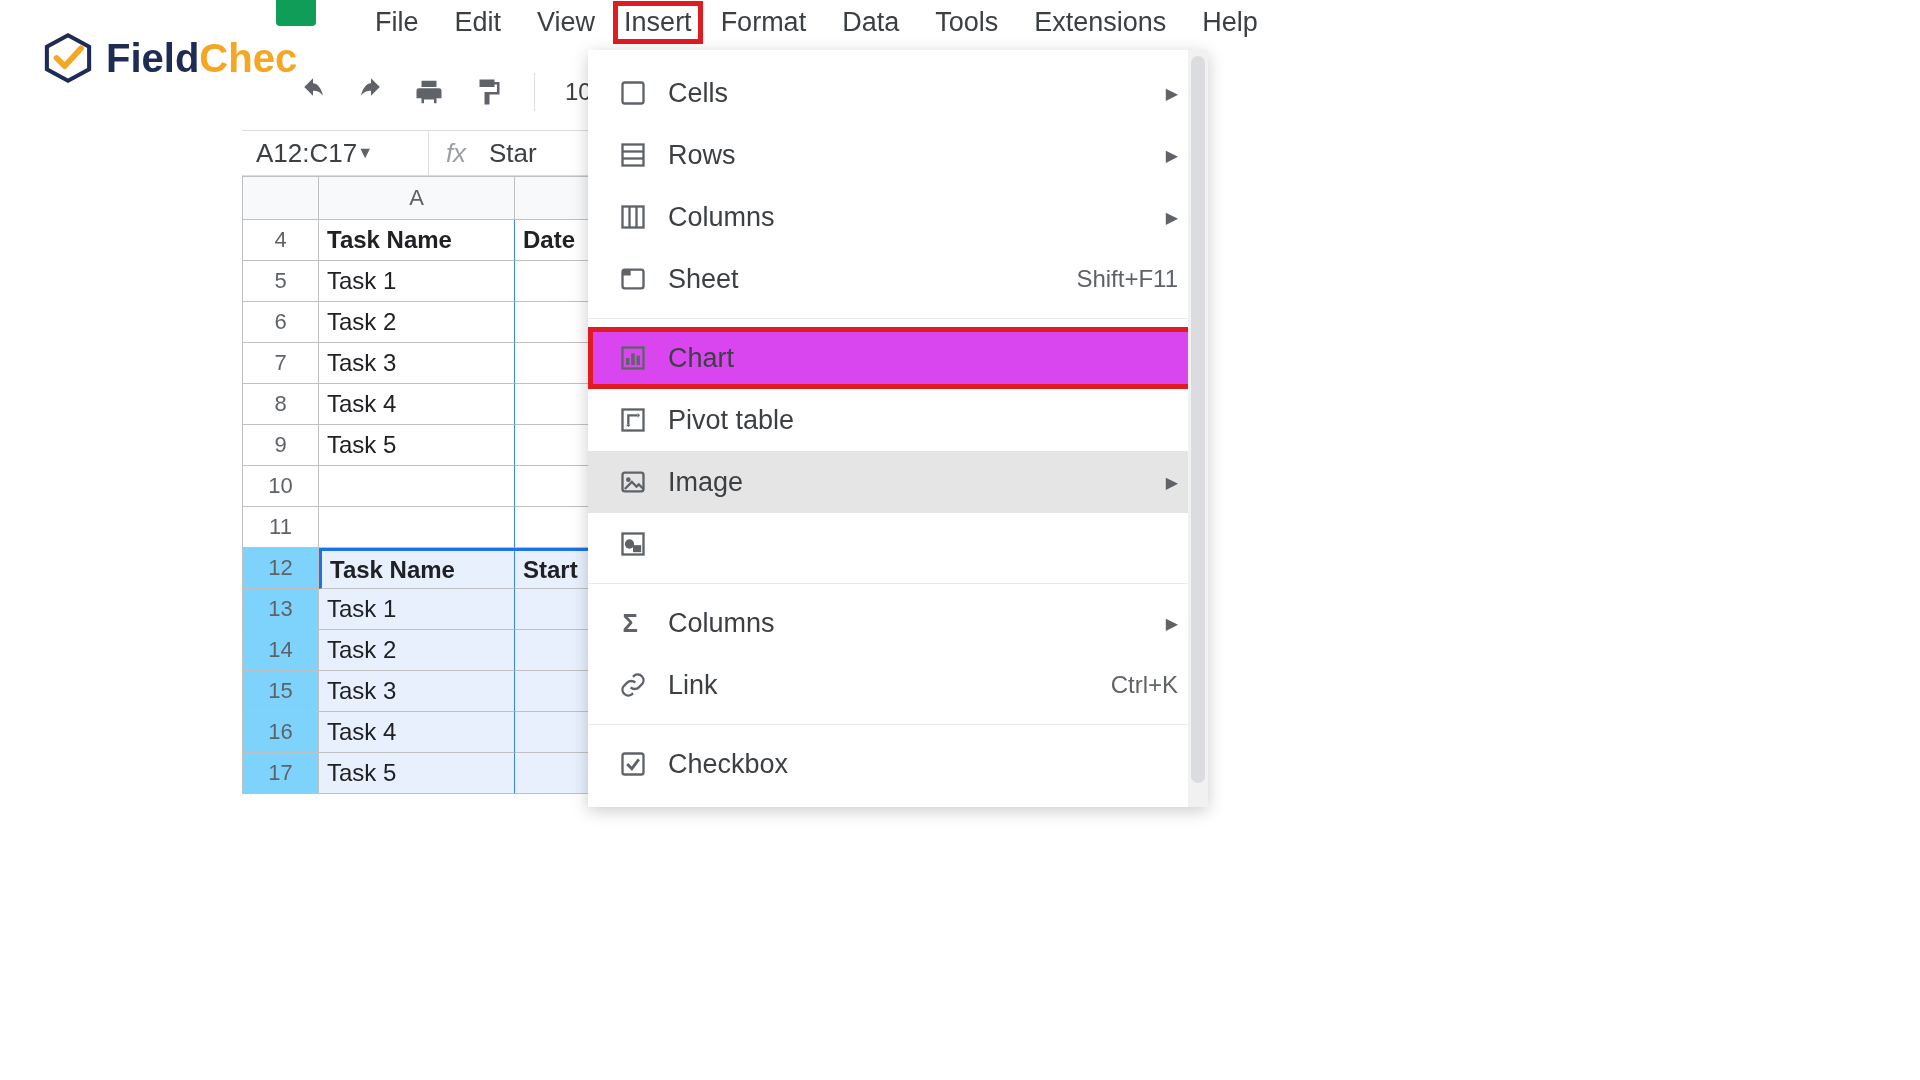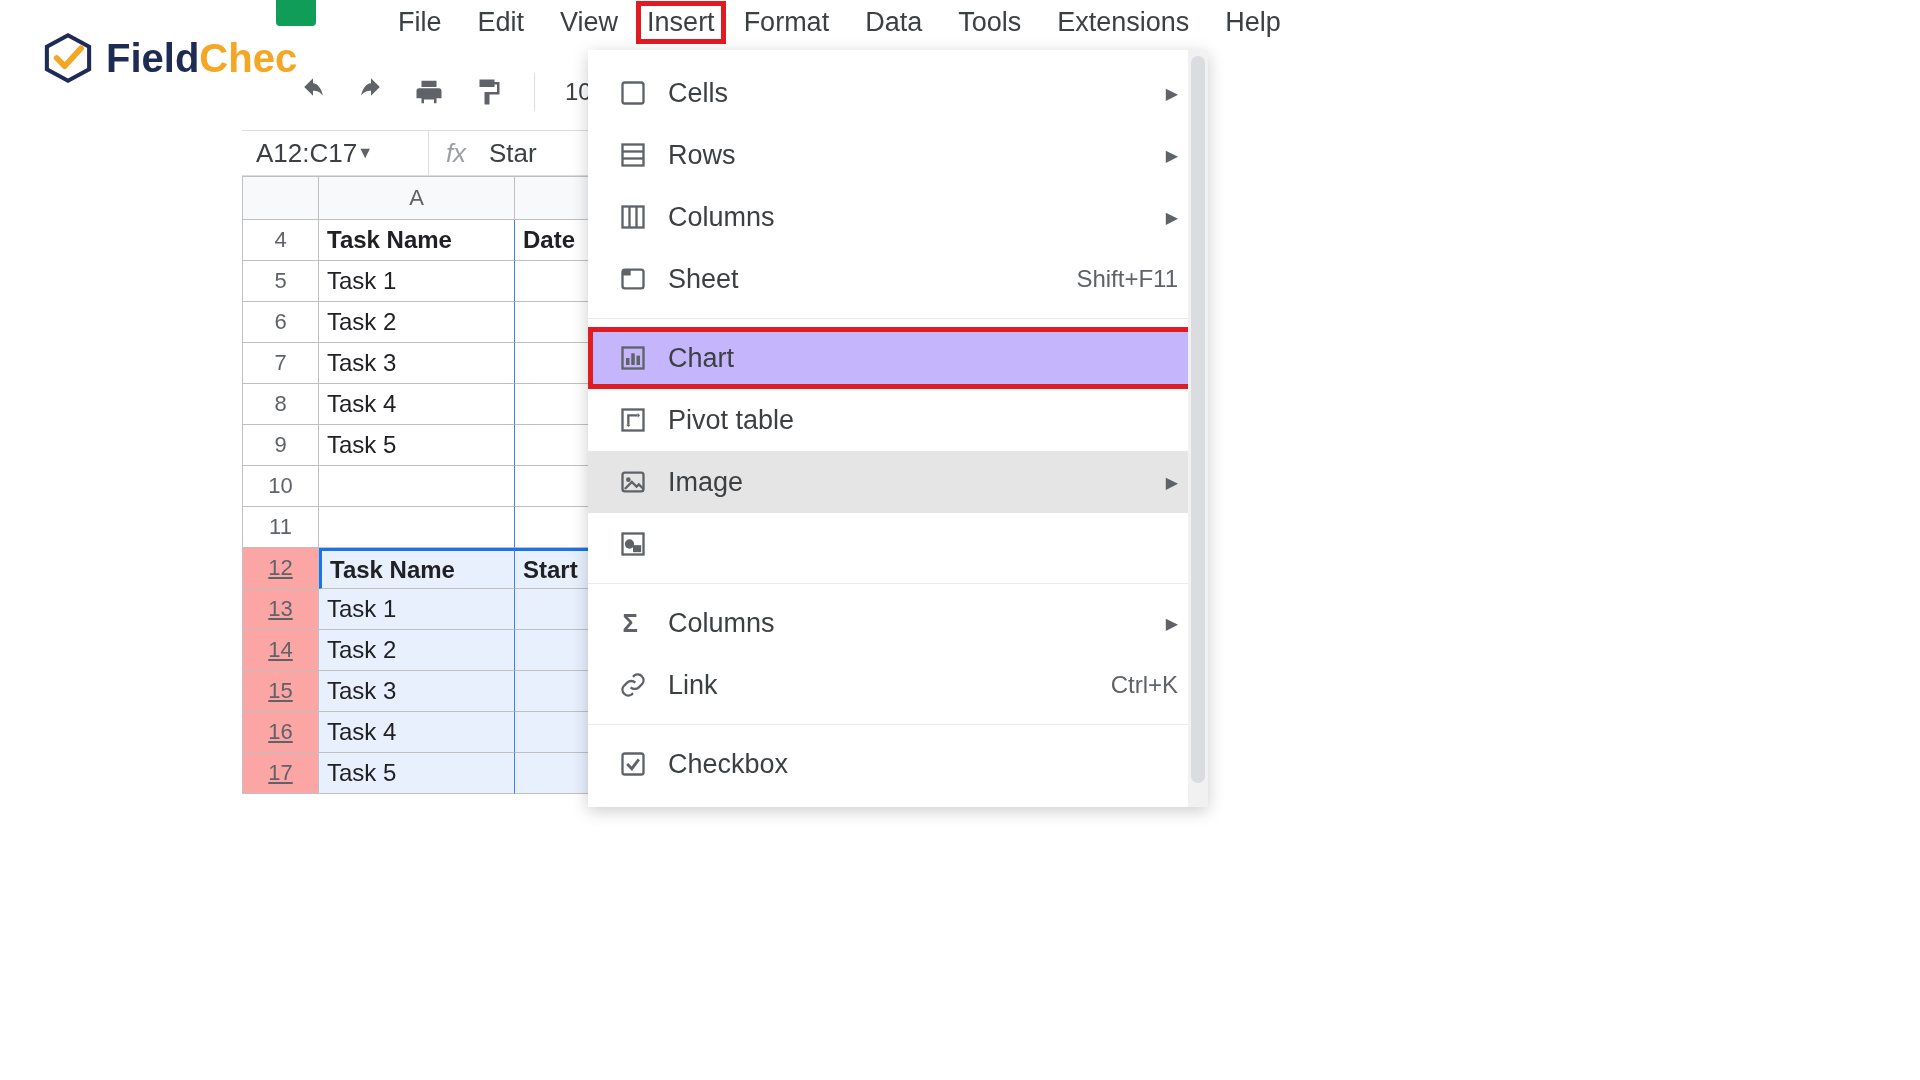--- a/index.html
+++ b/index.html
@@ -35,21 +35,21 @@
     position: absolute;
     left: 276px; top: -4px;
     width: 40px; height: 30px;
     background: #0f9d58;
     border-radius: 0 0 4px 4px;
   }
 
   
   .menubar {
     position: absolute;
-    left: 380px;
+    left: 357px;
     top: 0;
     display: flex;
     align-items: center;
     height: 44px;
     gap: 0;
     font-size: 27px;
     color: #3c4043;
   }
   .menu-item {
     padding: 6px 18px;
@@ -145,21 +145,21 @@
     border-right: 1px solid #3b82f6;
     border-bottom: 1px solid #c0c0c0;
     display:flex; align-items:center;
     padding-left: 8px;
     font-size: 24px;
     color:#202124;
     background:#fff;
   }
   .cell.bold { font-weight: 700; }
   .row.sel .cell { background:#e8f0fe; }
-  .row.sel .row-h { background:#fca5a5;text-decoration:underline; }
+  .row.sel .row-h { background:#7dd3fc; }
   .row.selstart .cell { border-top: 3px solid #1a73e8; }
   .row.selstart .cell.first-sel { border-left: 3px solid #1a73e8; }
 
   
   .dropdown {
     position: absolute;
     left: 588px;
     top: 50px;
     width: 620px;
     background: #fff;
@@ -174,21 +174,21 @@
     padding: 0 30px;
     font-size: 27px;
     color:#3c4043;
     cursor:pointer;
     position:relative;
   }
   .dd-item:hover, .dd-item.hovered { background:#e5e5e5; }
   .dd-item.highlighted {
     outline: 5px solid #e11b22;
     outline-offset: -5px;
-    background:#c4b5fd;
+    background:#d946ef;
   }
   .dd-icon {
     width: 30px; height: 30px;
     margin-right: 20px;
     display:flex; align-items:center; justify-content:center;
     color:#5f6368;
     flex-shrink: 0;
   }
   .dd-label { flex: 1; }
   .dd-shortcut { color:#5f6368; font-size: 24px; }

